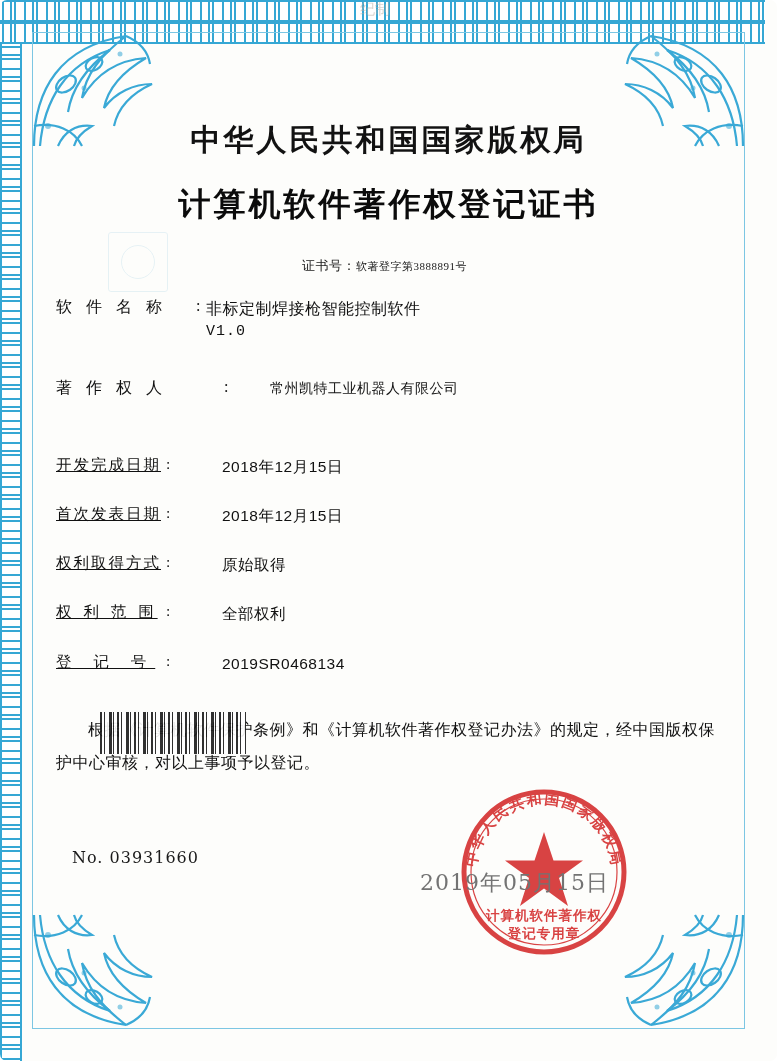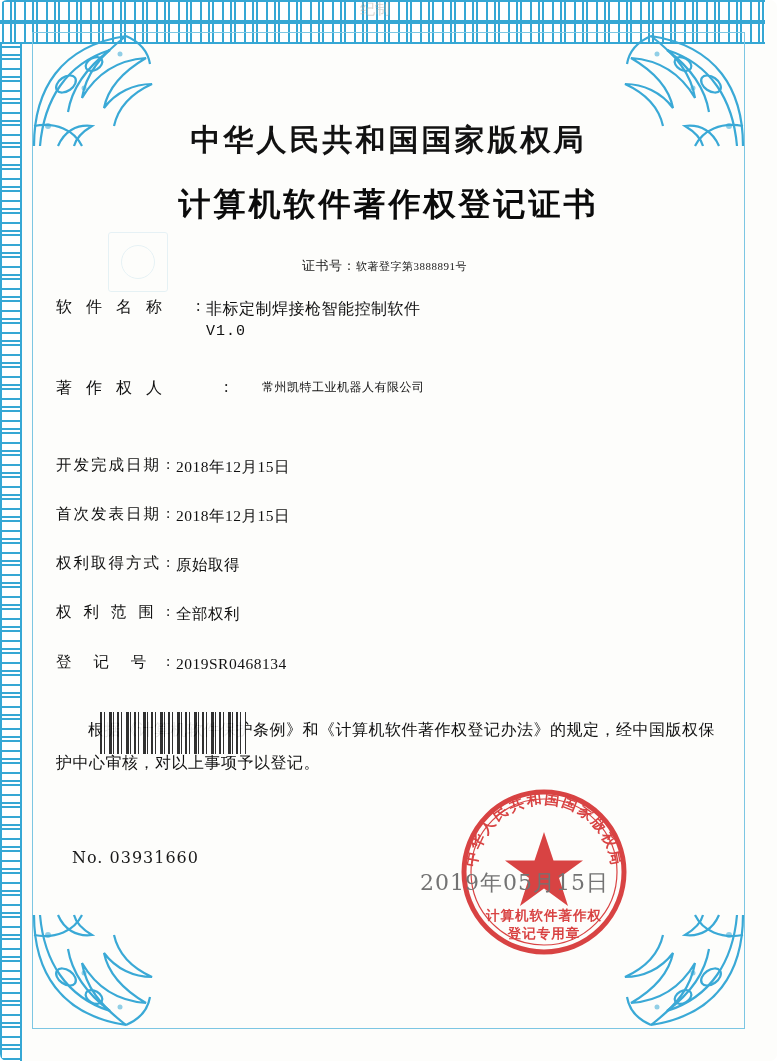--- a/index.html
+++ b/index.html
@@ -153,27 +153,27 @@
     letter-spacing: .5px;
     line-height: 1.5;
   }
   .field .value .line2 {
     display: block;
     font-family: "Liberation Mono", monospace;
     font-size: 15px;
     letter-spacing: 1px;
   }
   .field.owner { margin-top: 34px; gap: 28px; }
-  .field.owner .value { font-size: 12px; }
+  .field.owner .value { font-size: 14px; margin-left: 8px; }
 
   .gap-big { height: 30px; }
 
   .field.small { margin-top: 26px; font-size: 15.5px; }
-  .field.small .label { width: 110px; flex: 0 0 110px; letter-spacing: 2px; }
-  .field.small .value { font-family: Liberation Serif, serif; }
+  .field.small .label { width: 110px; flex: 0 0 110px; letter-spacing: 2px; text-decoration: underline; }
+  .field.small .value { font-family: Liberation Sans, sans-serif; margin-left: 46px; }
 
   .paragraph {
     margin-top: 38px;
     font-size: 16px;
     line-height: 2.1;
     color: #111;
     text-indent: 32px;
     letter-spacing: .5px;
   }
 

